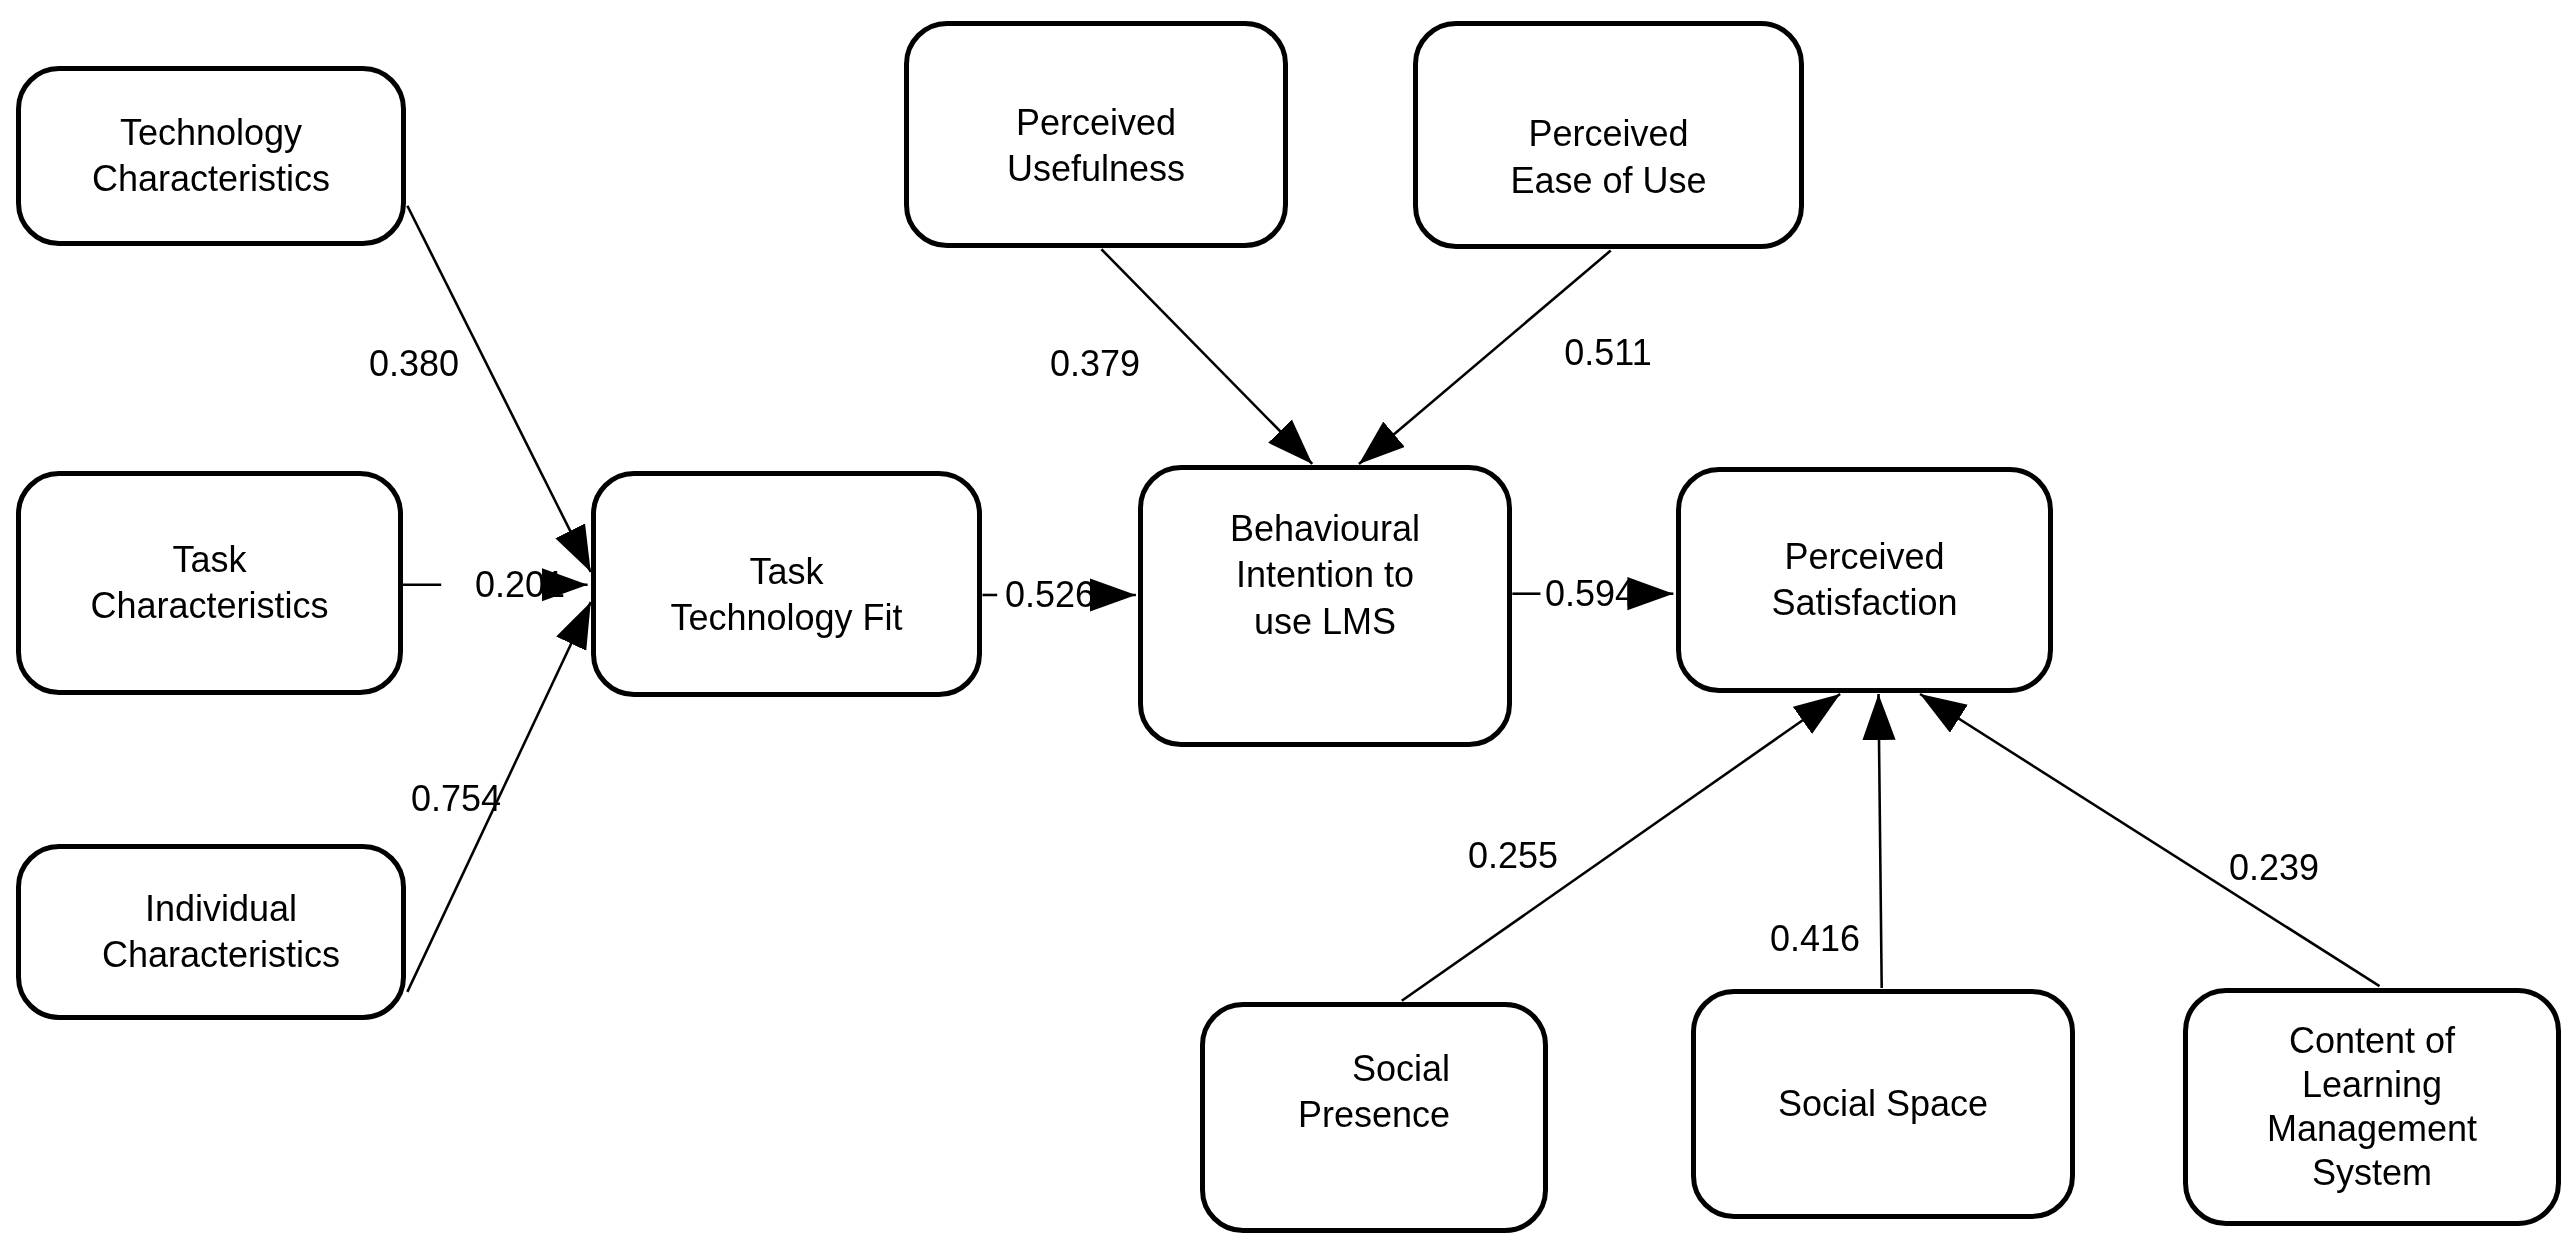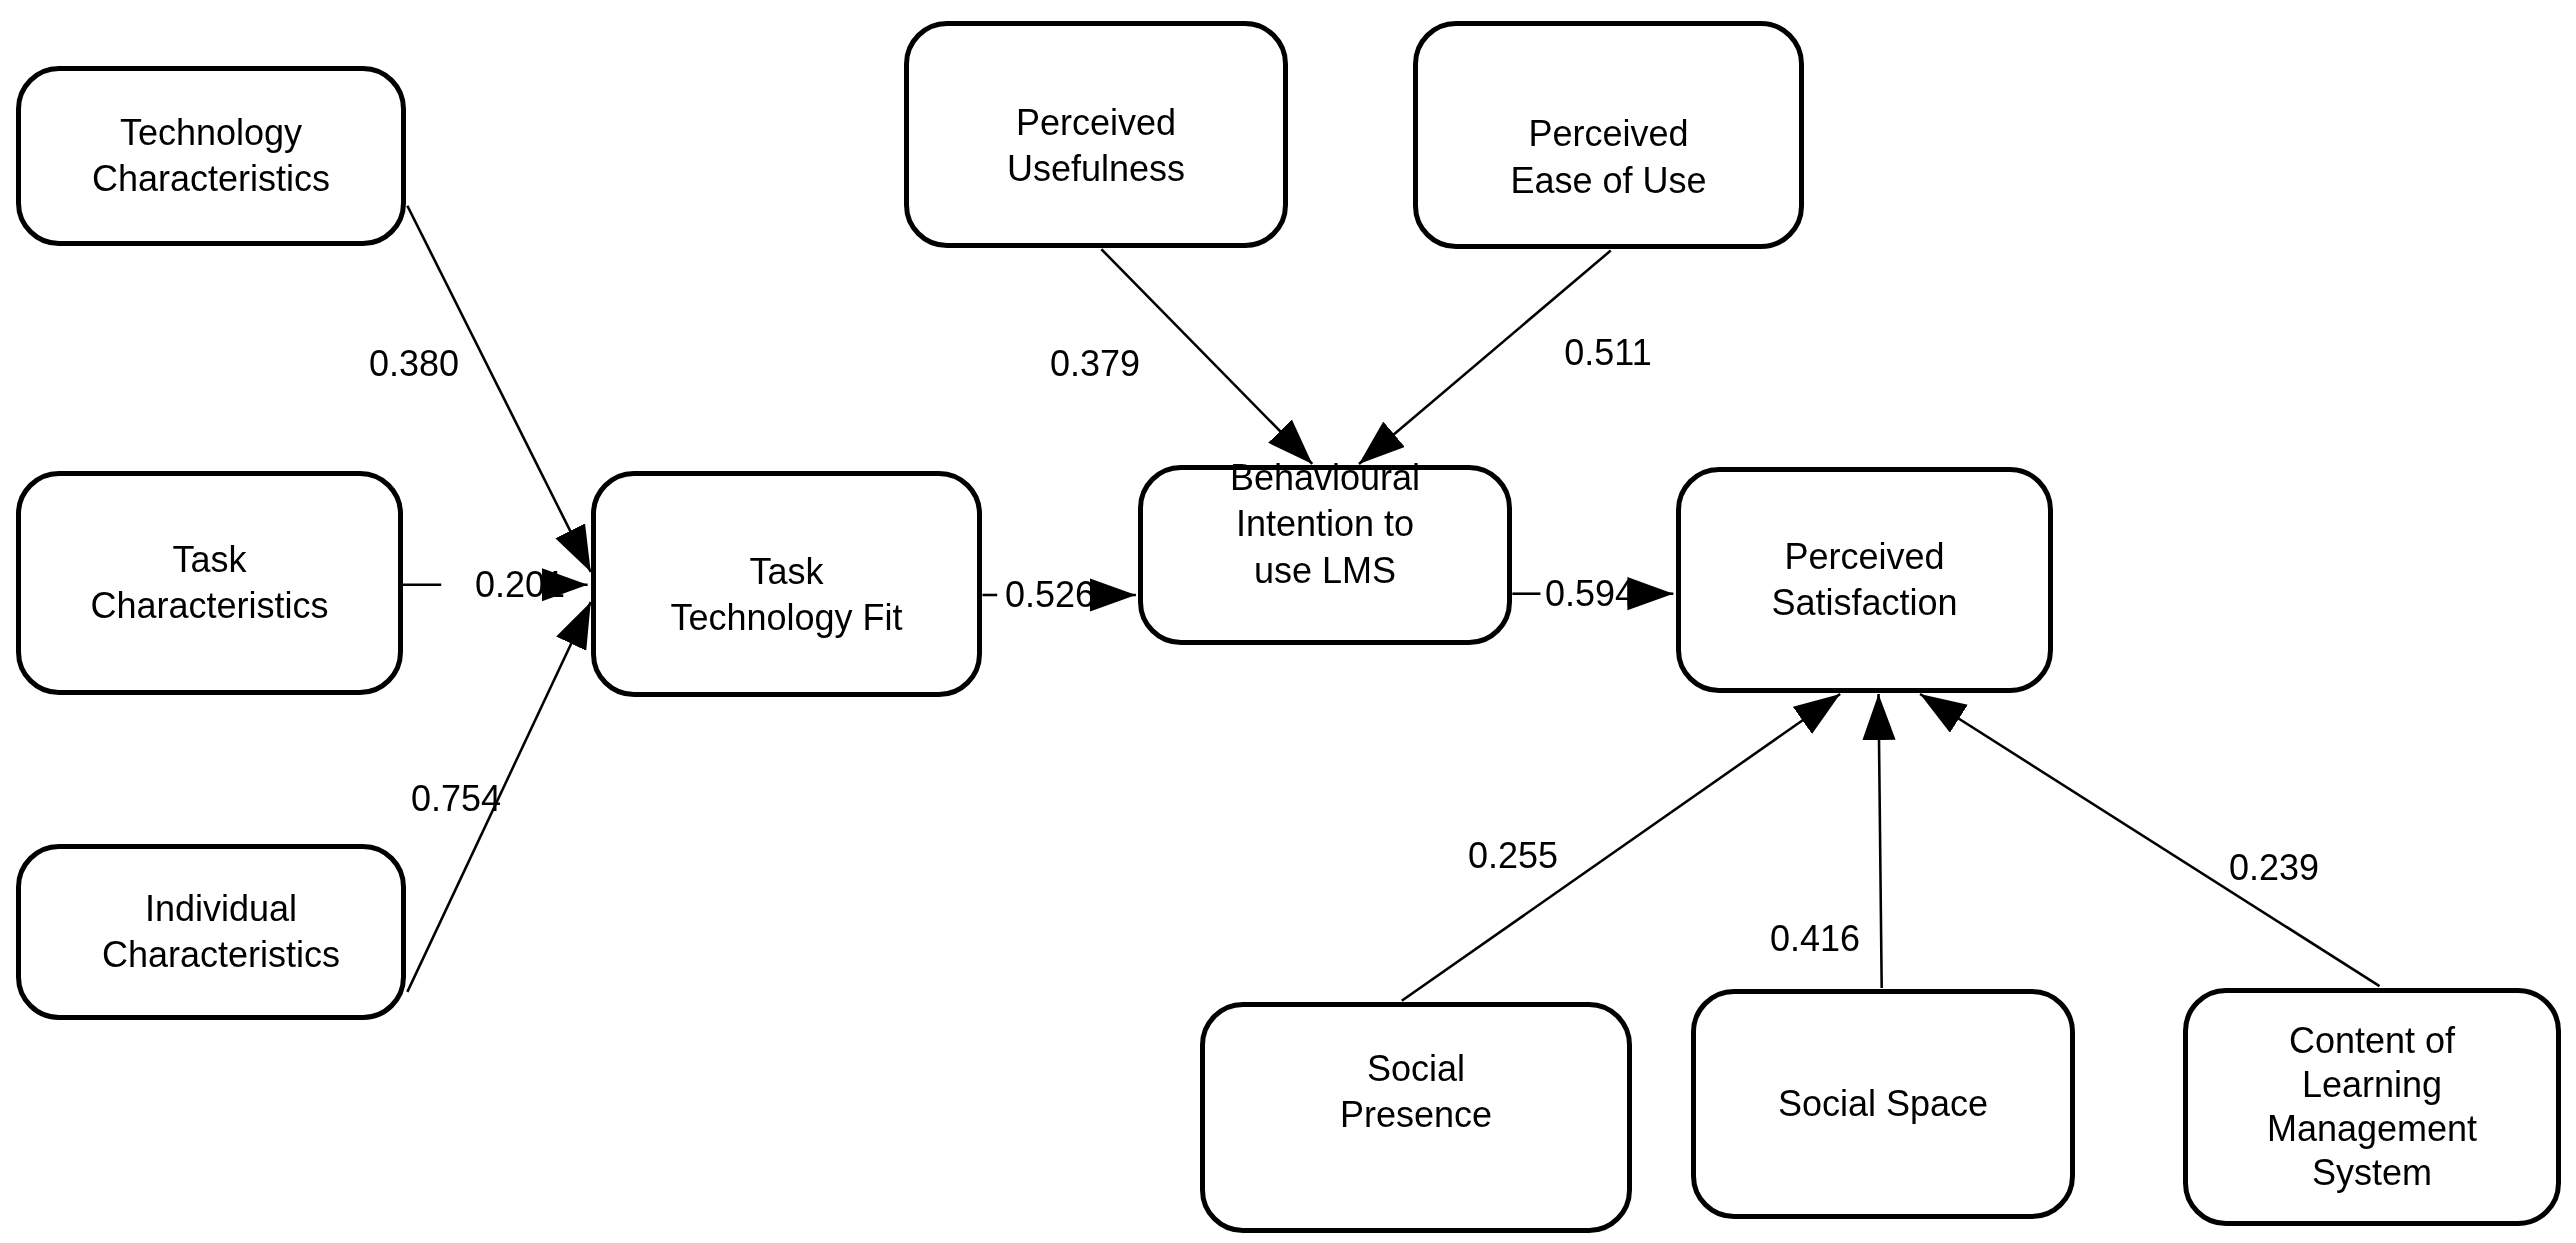--- a/index.html
+++ b/index.html
@@ -52,23 +52,23 @@
     line-height: 1;
     white-space: nowrap;
   }
   
   #n-tech  { left:   16px; top:  66px; width: 390px; height: 180px; }
   #n-task  { left:   16px; top:  471px; width: 387px; height: 224px; }
   #n-indiv { left:   16px; top: 844px; width: 390px; height: 176px; padding-left: 20px; }
   #n-ttf   { left:  591px; top:  471px; width: 391px; height: 226px; padding-top: 22.4px; }
   #n-pu    { left: 904px; top:   21px; width: 384px; height: 227px; padding-top: 23px; }
   #n-peou  { left: 1413px; top:   21px; width: 391px; height: 228px; padding-top: 45px; }
-  #n-bi    { left: 1138px; top:  465px; width: 374px; height: 180px; padding-bottom: 61px; }
+  #n-bi    { left: 1138px; top:  465px; width: 374px; height: 282px; padding-bottom: 61px; }
   #n-ps    { left: 1676px; top:  467px; width: 377px; height: 226px; }
-  #n-sp    { left: 1200px; top: 1002px; width: 432px; height: 231px; padding-bottom: 51px; }
+  #n-sp    { left: 1200px; top: 1002px; width: 348px; height: 231px; padding-bottom: 51px; text-align: right; }
   #n-ss    { left: 1691px; top: 989px; width: 384px; height: 230px; }
   #n-clms  { left: 2183px; top: 988px; width: 378px; height: 238px; line-height: 1.22; }
   
   #w-0380 { left:  414px; top:  364px; }
   #w-0201 { left:  520px; top:  585px; }
   #w-0754 { left:  456px; top: 799px; }
   #w-0379 { left: 1095px; top:  364px; }
   #w-0511 { left: 1561px; top:  353px; margin-left: 47px; }
   #w-0526 { left: 1050px; top:  595px; }
   #w-0594 { left: 1590px; top:  594px; }

